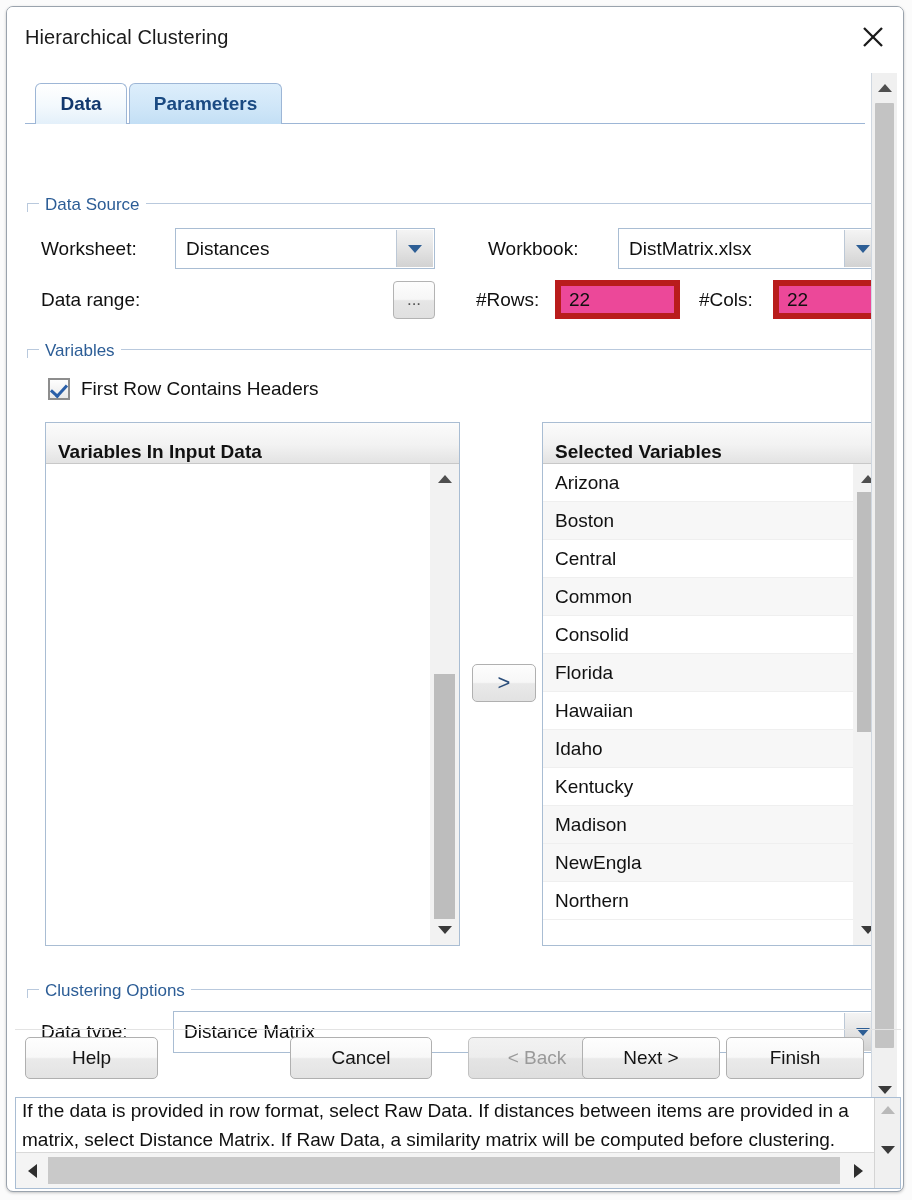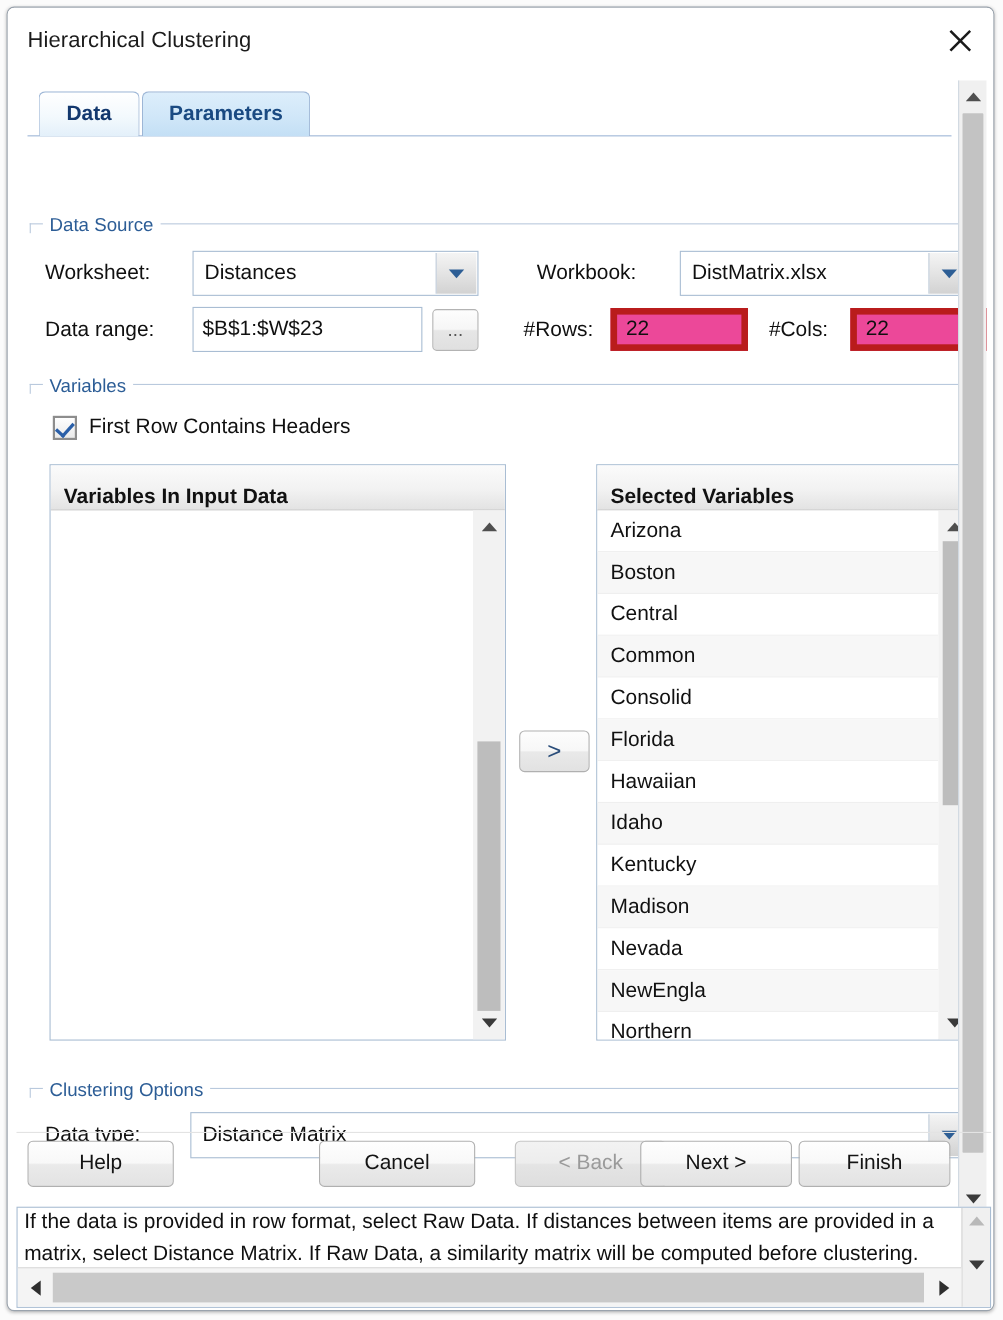--- a/index.html
+++ b/index.html
@@ -427,23 +427,20 @@
 
         <div class="lbl" style="left:473px; top:165px;">Workbook:</div>
         <div class="combo" style="left:603px; top:155px; width:265px; height:41px;">
           <div class="cval">DistMatrix.xlsx</div>
           <div class="cbtn">
               <div class="chev"></div>
             </div>
         </div>
 
         <div class="lbl" style="left:26px; top:216px;">Data range:</div>
-        <div class="textfield" style="left:160px; top:206px; width:209px; height:41px;">
-          <div class="tval">$B$1:$W$23</div>
-        </div>
         <div class="btn-small" style="left:378px; top:208px; width:42px; height:38px;">...</div>
 
         <div class="lbl" style="left:461px; top:216px;">#Rows:</div>
         <div class="readonly" style="left:540px; top:207px; width:125px; height:39px;">
           <div class="tval">22</div>
         </div>
 
         <div class="lbl" style="left:684px; top:216px;">#Cols:</div>
         <div class="readonly" style="left:758px; top:207px; width:125px; height:39px;">
           <div class="tval">22</div>
@@ -488,21 +485,20 @@
               <div class="litem even">Arizona</div>
               <div class="litem odd">Boston</div>
               <div class="litem even">Central</div>
               <div class="litem odd">Common</div>
               <div class="litem even">Consolid</div>
               <div class="litem odd">Florida</div>
               <div class="litem even">Hawaiian</div>
               <div class="litem odd">Idaho</div>
               <div class="litem even">Kentucky</div>
               <div class="litem odd">Madison</div>
-              <div class="litem even">Nevada</div>
               <div class="litem odd">NewEngla</div>
               <div class="litem even">Northern</div>
             </div>
           <div class="lscroll">
             <div class="arrow up">
                 <div class="tri tri-up"></div>
               </div>
             <div class="thumb" style="top:28px; height:240px;"></div>
             <div class="arrow down">
                 <div class="tri tri-down"></div>

